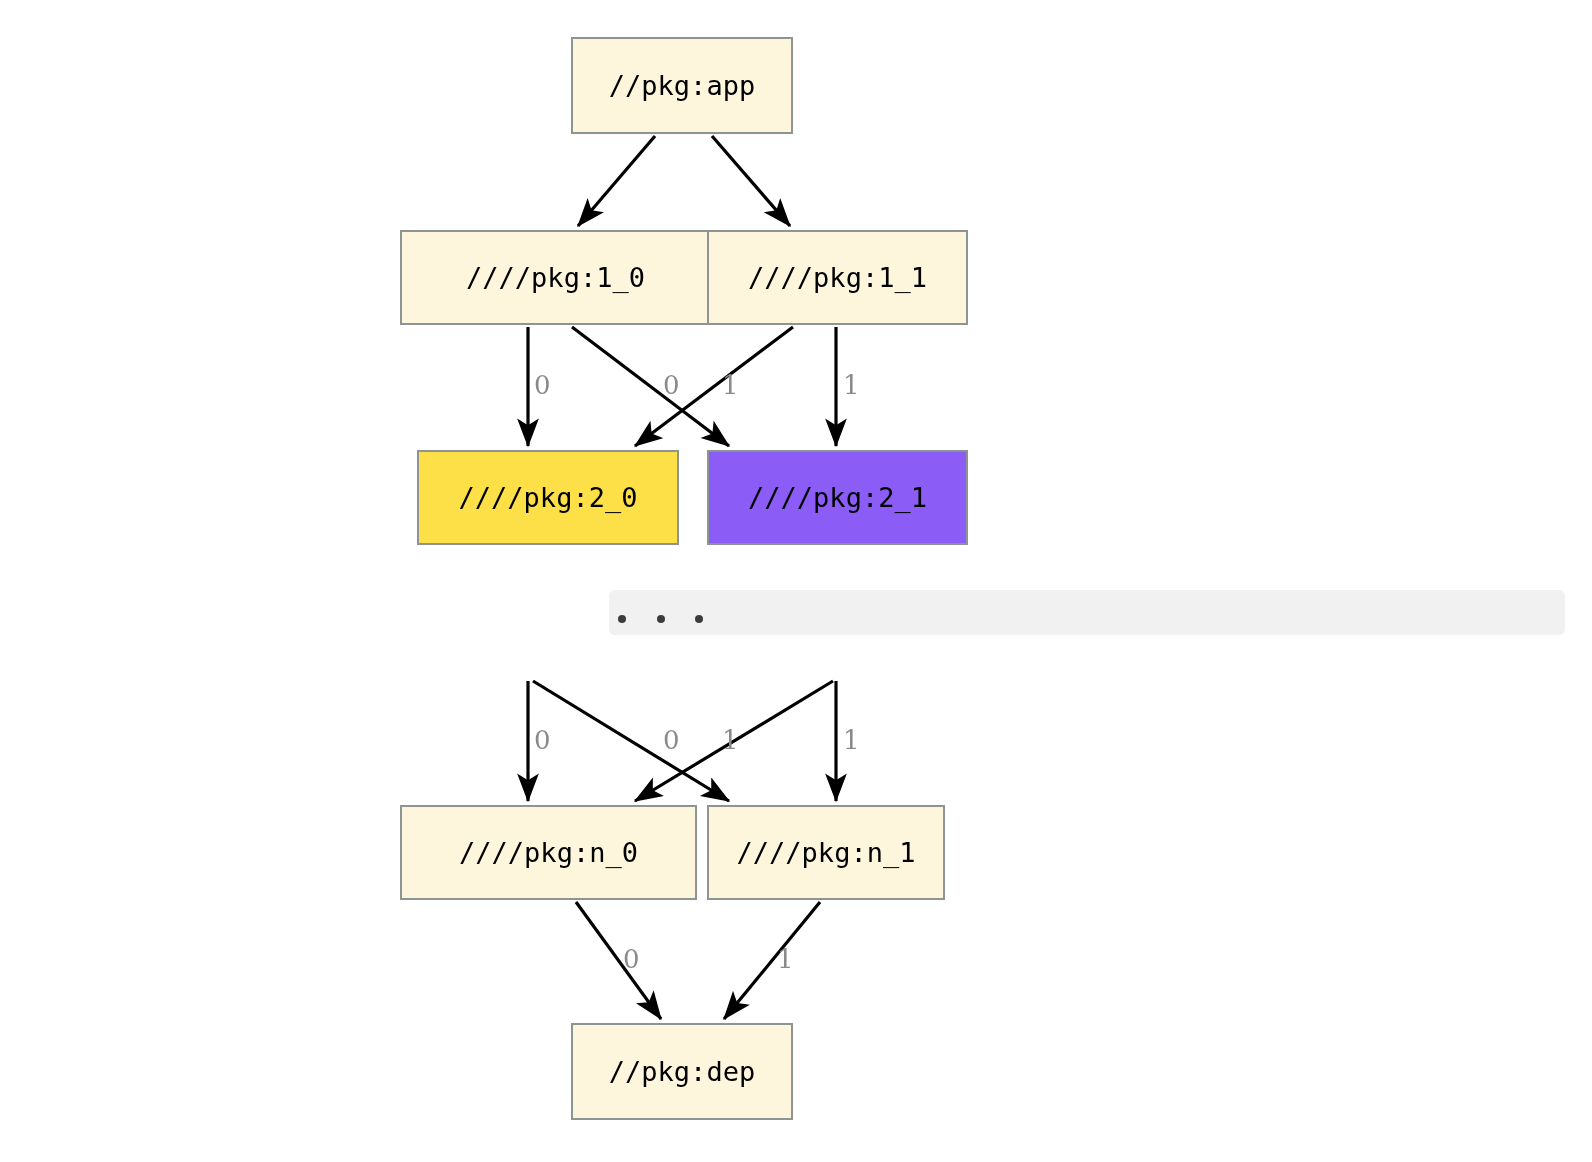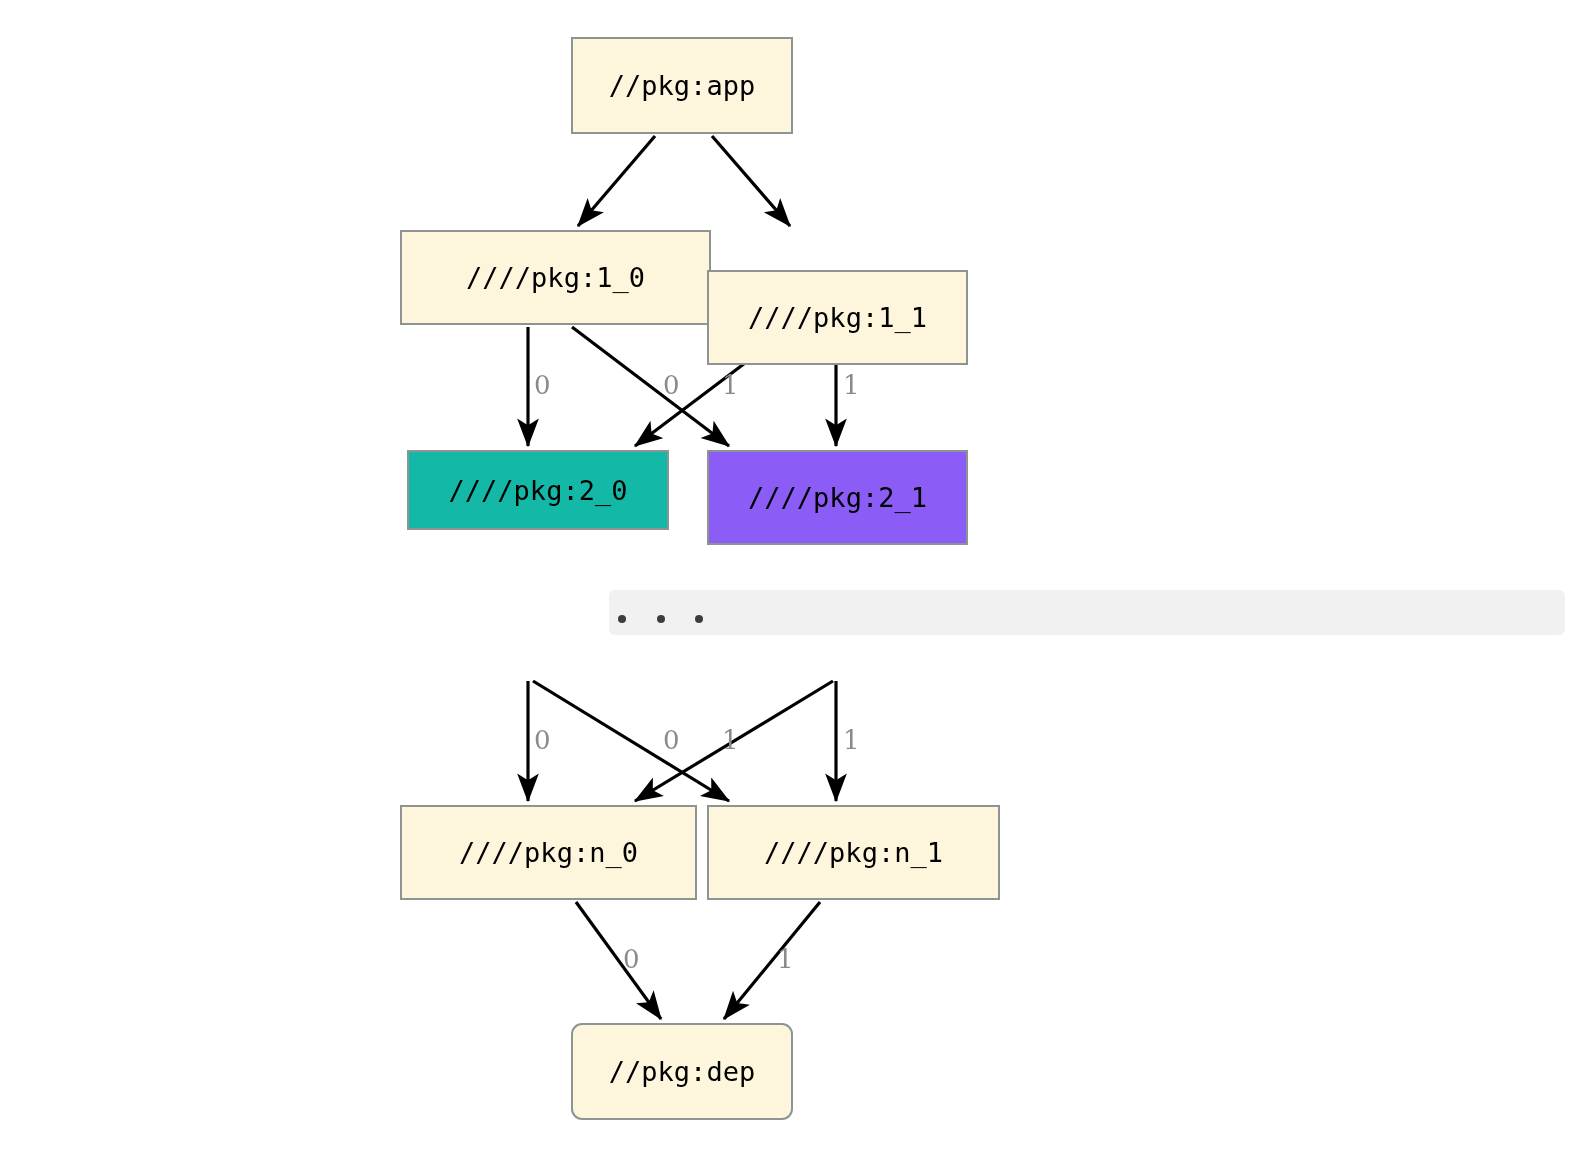--- a/index.html
+++ b/index.html
@@ -92,36 +92,36 @@
         <line x1="820" y1="902" x2="724" y2="1019" stroke="#000000" stroke-width="3.2" marker-end="url(#arrowhead)"></line>
       </g>
   </svg>
 
   <div class="node-box" style="left: 571px; top: 37px; width: 222px; height: 97px; background: rgb(253, 246, 221); border-color: rgb(141, 148, 145);">
     <span class="node-label">//pkg:app</span>
   </div>
   <div class="node-box" style="left: 400px; top: 230px; width: 311px; height: 95px; background: rgb(253, 246, 221); border-color: rgb(141, 148, 145);">
     <span class="node-label">////pkg:1_0</span>
   </div>
-  <div class="node-box" style="left: 707px; top: 230px; width: 261px; height: 95px; background: rgb(253, 246, 221); border-color: rgb(141, 148, 145); margin-top: 40px;">
+  <div class="node-box" style="left: 707px; top: 230px; width: 261px; height: 95px; background: rgb(253, 246, 221); border-color: rgb(141, 148, 145);">
     <span class="node-label">////pkg:1_1</span>
   </div>
-  <div class="node-box" style="left: 407px; top: 450px; width: 262px; height: 80px; background: #14b8a6; border-color: rgb(141, 148, 145);">
+  <div class="node-box" style="left: 417px; top: 450px; width: 262px; height: 95px; background: #fde047; border-color: rgb(141, 148, 145);">
     <span class="node-label">////pkg:2_0</span>
   </div>
   <div class="node-box" style="left: 707px; top: 450px; width: 261px; height: 95px; background: #8b5cf6; border-color: rgb(141, 148, 145);">
     <span class="node-label">////pkg:2_1</span>
   </div>
   <div class="node-box" style="left: 400px; top: 805px; width: 297px; height: 95px; background: rgb(253, 246, 221); border-color: rgb(141, 148, 145);">
     <span class="node-label">////pkg:n_0</span>
   </div>
-  <div class="node-box" style="left: 707px; top: 805px; width: 293px; height: 95px; background: rgb(253, 246, 221); border-color: rgb(141, 148, 145);">
+  <div class="node-box" style="left: 707px; top: 805px; width: 238px; height: 95px; background: rgb(253, 246, 221); border-color: rgb(141, 148, 145);">
     <span class="node-label">////pkg:n_1</span>
   </div>
-  <div class="node-box" style="left: 571px; top: 1023px; width: 222px; height: 97px; background: rgb(253, 246, 221); border-color: rgb(141, 148, 145); border-radius: 11px;">
+  <div class="node-box" style="left: 571px; top: 1023px; width: 222px; height: 97px; background: rgb(253, 246, 221); border-color: rgb(141, 148, 145);">
     <span class="node-label">//pkg:dep</span>
   </div>
 
   <div id="ellipsis-band" style="left: 609px; top: 590px; width: 956px; height: 45px; background: rgb(241, 241, 241);">
       <span class="ellipsis-dot" style="left: 9px; top: 25px; background: rgb(60, 60, 60);"></span>
       <span class="ellipsis-dot" style="left: 48px; top: 25px; background: rgb(60, 60, 60);"></span>
       <span class="ellipsis-dot" style="left: 86px; top: 25px; background: rgb(60, 60, 60);"></span>
     </div>
 
   <div id="edge-label-layer">

